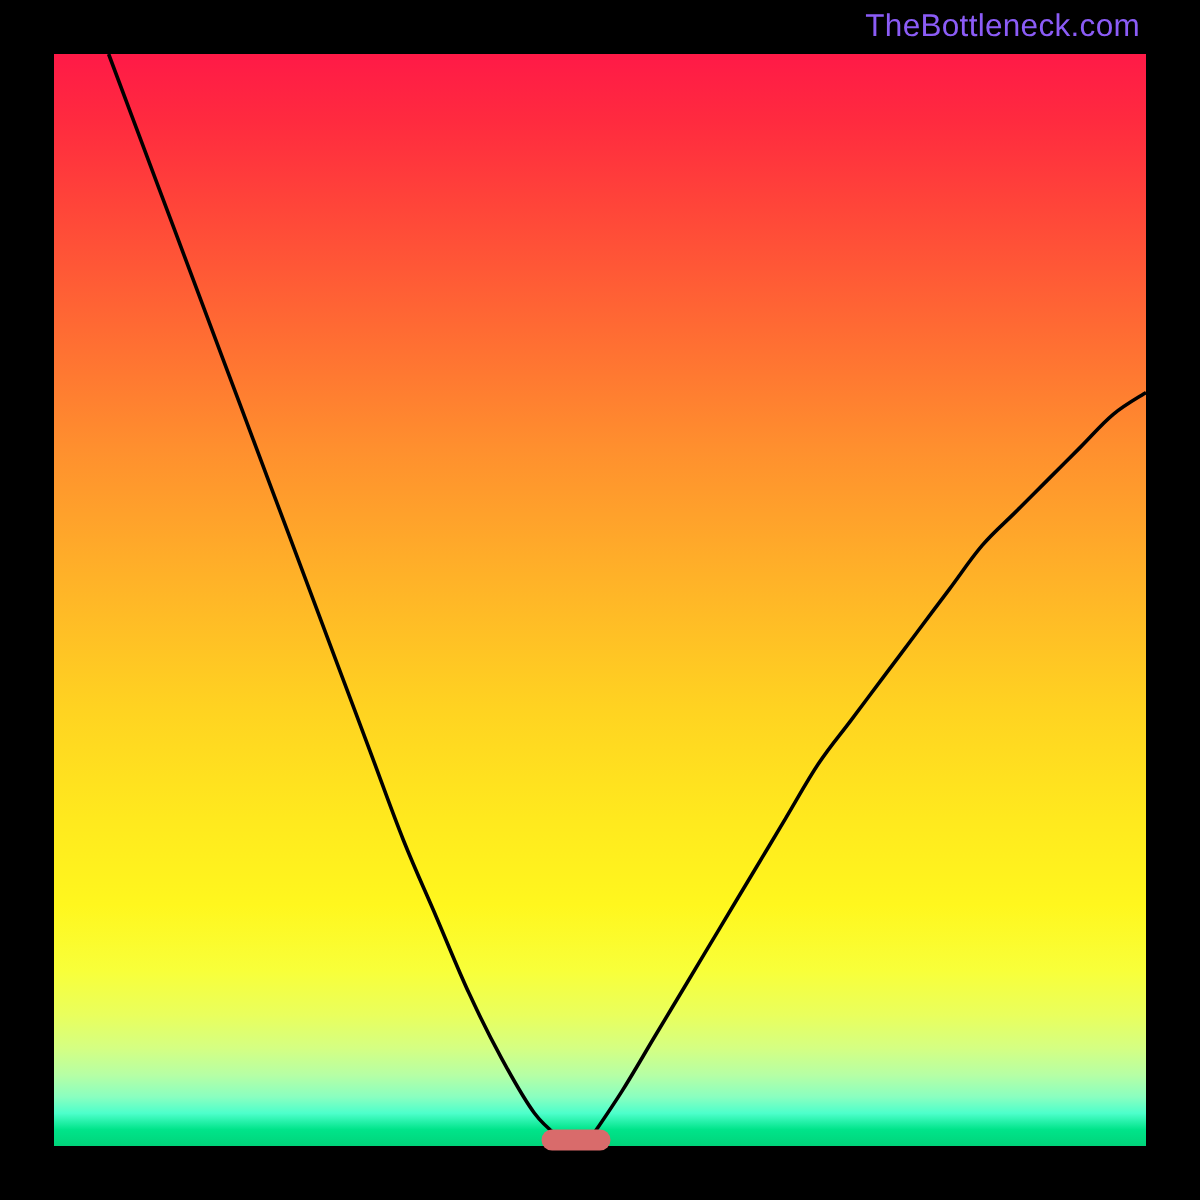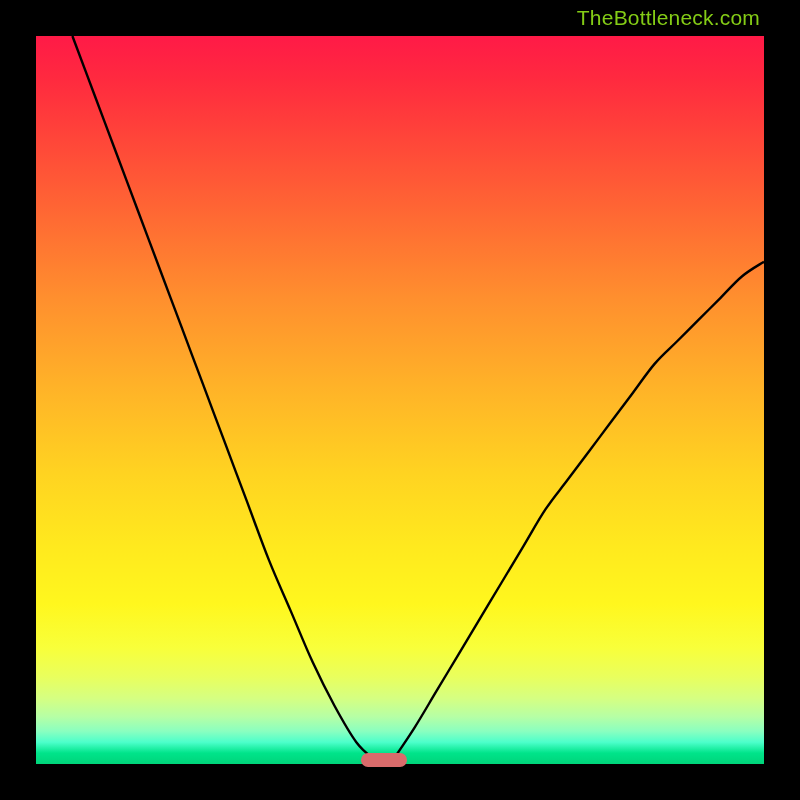--- a/index.html
+++ b/index.html
@@ -46,21 +46,21 @@
       #4dffcb 97%,
       #00e48a 98.5%,
       #00d47a 100%
     );
   }
 
   .watermark {
     position: absolute;
     right: 40px;
     top: 6px;
-    color: #84cc16;
+    color: #8b5cf6;
     font-size: 21px;
     letter-spacing: 0.2px;
     font-weight: 400;
     user-select: none;
   }
 
   svg.curve {
     position: absolute;
     left: 0;
     top: 0;

